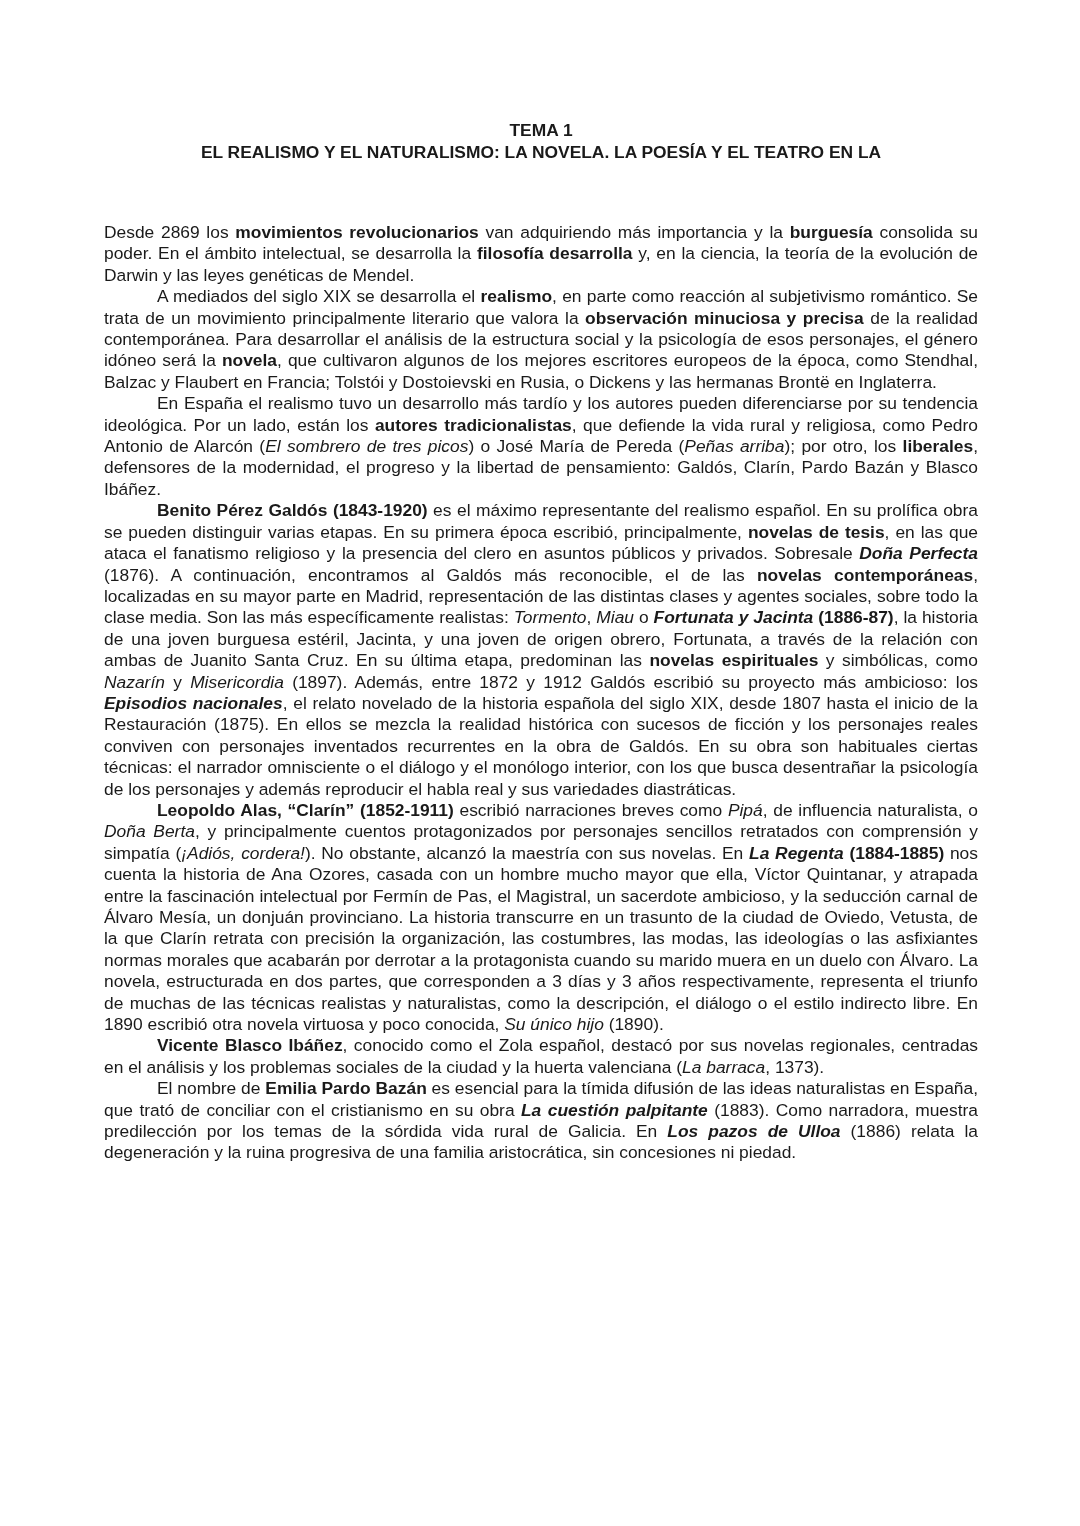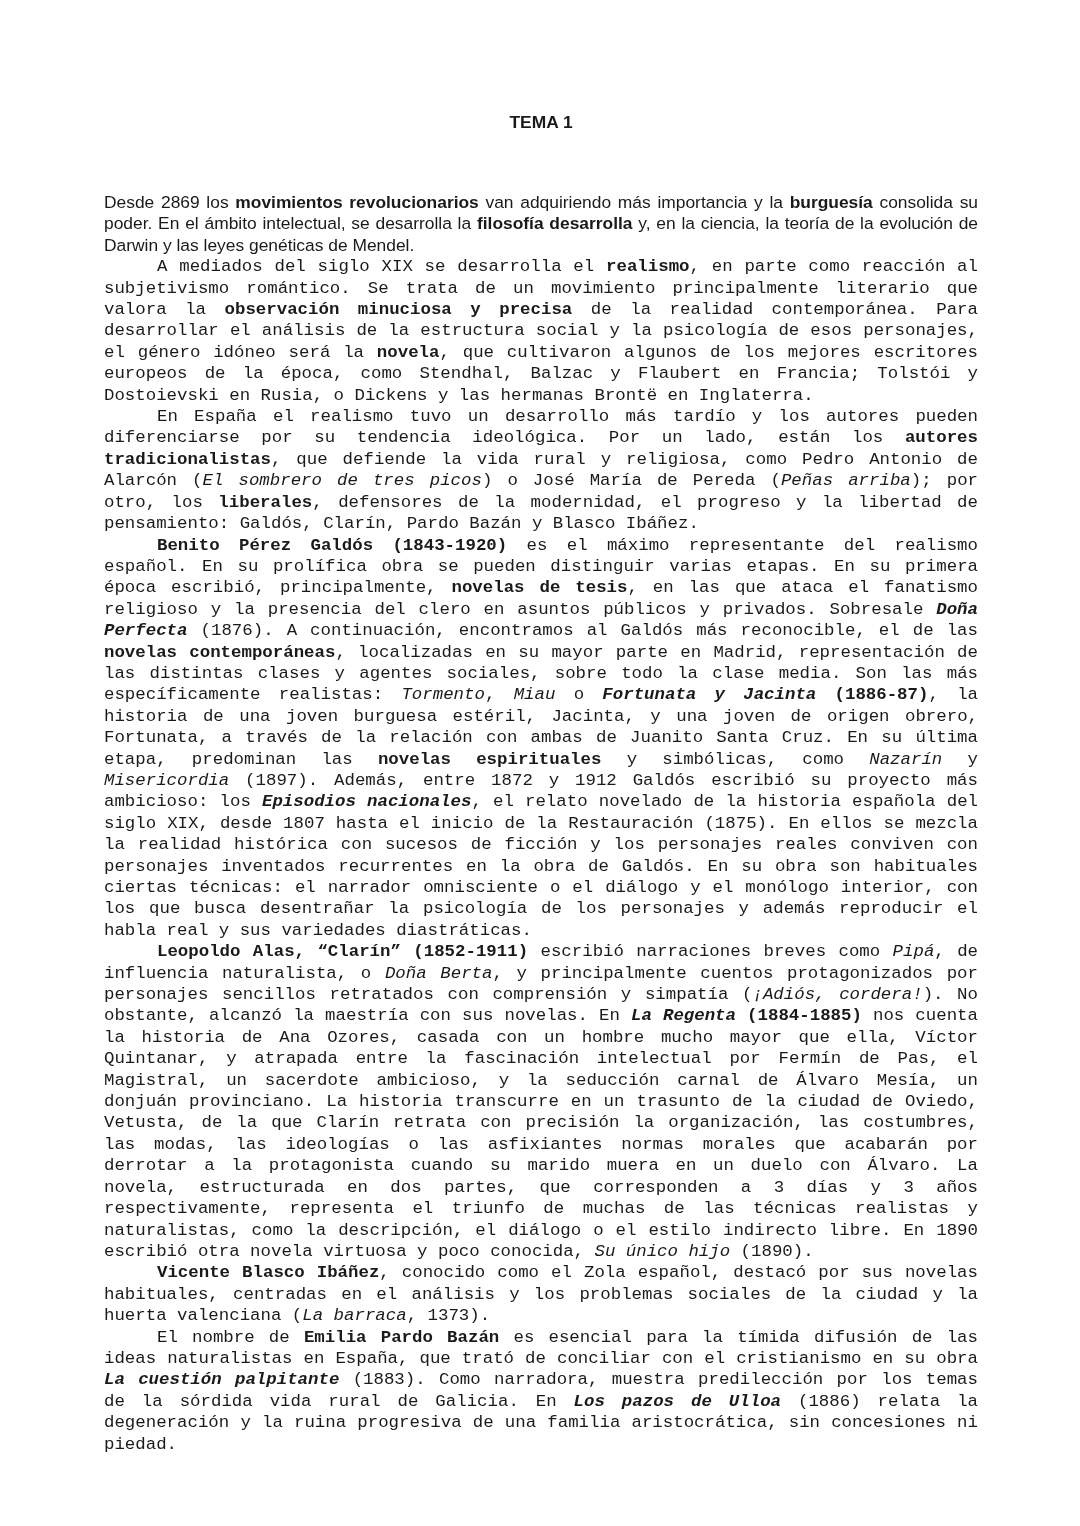--- a/index.html
+++ b/index.html
@@ -2,38 +2,39 @@
 <html><head>
 <meta charset="utf-8">
 <style>
   html, body { margin: 0; padding: 0; background: #ffffff; }
   body { width: 1080px; height: 1526px; position: relative; overflow: hidden; }
   .page {
     position: absolute; left: 104px; top: 106px; width: 874px;
     font-family: "Liberation Sans", sans-serif; color: #1a1a1a;
     font-size: 17.4px; line-height: 21.4px;
   }
-  .title-block { text-align: center; font-weight: bold; font-size: 17.4px; line-height: 22px; margin: 5px; }
+  .title-block { text-align: center; font-weight: bold; font-size: 17.4px; line-height: 22px; margin: 13px; }
   .title-block div { margin: 0; }
   .body { margin-top: 59px; }
   .para { text-align: justify; margin: 0; }
-  .para.indent { text-indent: 53px; font-family: Liberation Mono, monospace; }
+  .para.indent { text-indent: 53px; }
   .para b { font-weight: bold; }
   .para i { font-style: italic; margin-top: 28px; }
   .para .bi { font-weight: bold; font-style: italic; }
 </style>
 </head>
 <body>
 
 <div class="page">
   <div class="title-block">
     <div>TEMA 1</div>
+    <div>EL REALISMO Y EL NATURALISMO: LA NOVELA. LA POESÍA Y EL TEATRO EN LA</div>
   </div>
   <div class="body" id="doc-body">
       <p class="para"><span>Desde 2869 los </span><b>movimientos revolucionarios</b><span> van adquiriendo más importancia y la </span><b>burguesía</b><span> consolida su poder. En el ámbito intelectual, se desarrolla la </span><b>filosofía desarrolla</b><span> y, en la ciencia, la teoría de la evolución de Darwin y las leyes genéticas de Mendel.</span></p>
       <p class="para indent"><span>A mediados del siglo XIX se desarrolla el </span><b>realismo</b><span>, en parte como reacción al subjetivismo romántico. Se trata de un movimiento principalmente literario que valora la </span><b>observación minuciosa y precisa</b><span> de la realidad contemporánea. Para desarrollar el análisis de la estructura social y la psicología de esos personajes, el género idóneo será la </span><b>novela</b><span>, que cultivaron algunos de los mejores escritores europeos de la época, como Stendhal, Balzac y Flaubert en Francia; Tolstói y Dostoievski en Rusia, o Dickens y las hermanas Brontë en Inglaterra.</span></p>
       <p class="para indent"><span>En España el realismo tuvo un desarrollo más tardío y los autores pueden diferenciarse por su tendencia ideológica. Por un lado, están los </span><b>autores tradicionalistas</b><span>, que defiende la vida rural y religiosa, como Pedro Antonio de Alarcón (</span><i>El sombrero de tres picos</i><span>) o José María de Pereda (</span><i>Peñas arriba</i><span>); por otro, los </span><b>liberales</b><span>, defensores de la modernidad, el progreso y la libertad de pensamiento: Galdós, Clarín, Pardo Bazán y Blasco Ibáñez.</span></p>
       <p class="para indent"><b>Benito Pérez Galdós (1843-1920)</b><span> es el máximo representante del realismo español. En su prolífica obra se pueden distinguir varias etapas. En su primera época escribió, principalmente, </span><b>novelas de tesis</b><span>, en las que ataca el fanatismo religioso y la presencia del clero en asuntos públicos y privados. Sobresale </span><span class="bi">Doña Perfecta</span><span> (1876). A continuación, encontramos al Galdós más reconocible, el de las </span><b>novelas contemporáneas</b><span>, localizadas en su mayor parte en Madrid, representación de las distintas clases y agentes sociales, sobre todo la clase media. Son las más específicamente realistas: </span><i>Tormento</i><span>, </span><i>Miau</i><span> o </span><span class="bi">Fortunata y Jacinta</span><b> (1886-87)</b><span>, la historia de una joven burguesa estéril, Jacinta, y una joven de origen obrero, Fortunata, a través de la relación con ambas de Juanito Santa Cruz. En su última etapa, predominan las </span><b>novelas espirituales</b><span> y simbólicas, como </span><i>Nazarín</i><span> y </span><i>Misericordia</i><span> (1897). Además, entre 1872 y 1912 Galdós escribió su proyecto más ambicioso: los </span><span class="bi">Episodios nacionales</span><span>, el relato novelado de la historia española del siglo XIX, desde 1807 hasta el inicio de la Restauración (1875). En ellos se mezcla la realidad histórica con sucesos de ficción y los personajes reales conviven con personajes inventados recurrentes en la obra de Galdós. En su obra son habituales ciertas técnicas: el narrador omnisciente o el diálogo y el monólogo interior, con los que busca desentrañar la psicología de los personajes y además reproducir el habla real y sus variedades diastráticas.</span></p>
       <p class="para indent"><b>Leopoldo Alas, “Clarín” (1852-1911)</b><span> escribió narraciones breves como </span><i>Pipá</i><span>, de influencia naturalista, o </span><i>Doña Berta</i><span>, y principalmente cuentos protagonizados por personajes sencillos retratados con comprensión y simpatía (</span><i>¡Adiós, cordera!</i><span>). No obstante, alcanzó la maestría con sus novelas. En </span><span class="bi">La Regenta</span><b> (1884-1885)</b><span> nos cuenta la historia de Ana Ozores, casada con un hombre mucho mayor que ella, Víctor Quintanar, y atrapada entre la fascinación intelectual por Fermín de Pas, el Magistral, un sacerdote ambicioso, y la seducción carnal de Álvaro Mesía, un donjuán provinciano. La historia transcurre en un trasunto de la ciudad de Oviedo, Vetusta, de la que Clarín retrata con precisión la organización, las costumbres, las modas, las ideologías o las asfixiantes normas morales que acabarán por derrotar a la protagonista cuando su marido muera en un duelo con Álvaro. La novela, estructurada en dos partes, que corresponden a 3 días y 3 años respectivamente, representa el triunfo de muchas de las técnicas realistas y naturalistas, como la descripción, el diálogo o el estilo indirecto libre. En 1890 escribió otra novela virtuosa y poco conocida, </span><i>Su único hijo</i><span> (1890).</span></p>
-      <p class="para indent"><b>Vicente Blasco Ibáñez</b><span>, conocido como el Zola español, destacó por sus novelas habituales, centradas en el análisis y los problemas sociales de la ciudad y la huerta valenciana (</span><i>La barraca</i><span>, 1373).</span></p>
+      <p class="para indent"><b>Vicente Blasco Ibáñez</b><span>, conocido como el Zola español, destacó por sus novelas regionales, centradas en el análisis y los problemas sociales de la ciudad y la huerta valenciana (</span><i>La barraca</i><span>, 1373).</span></p>
       <p class="para indent"><span>El nombre de </span><b>Emilia Pardo Bazán</b><span> es esencial para la tímida difusión de las ideas naturalistas en España, que trató de conciliar con el cristianismo en su obra </span><span class="bi">La cuestión palpitante</span><span> (1883). Como narradora, muestra predilección por los temas de la sórdida vida rural de Galicia. En </span><span class="bi">Los pazos de Ulloa</span><span> (1886) relata la degeneración y la ruina progresiva de una familia aristocrática, sin concesiones ni piedad.</span></p>
     </div>
 </div>
 
 </body></html>

